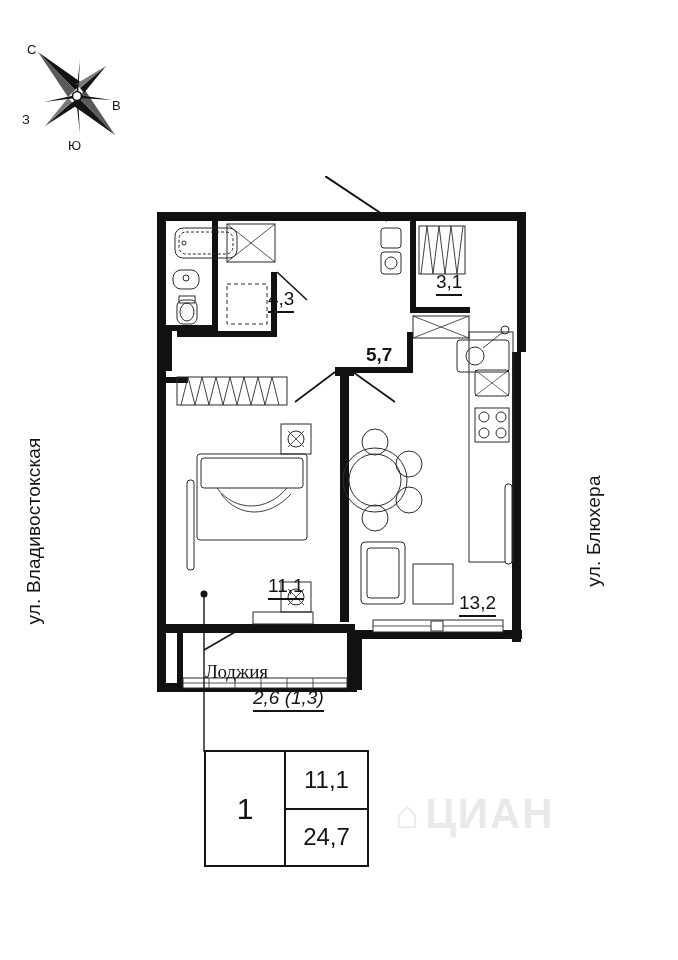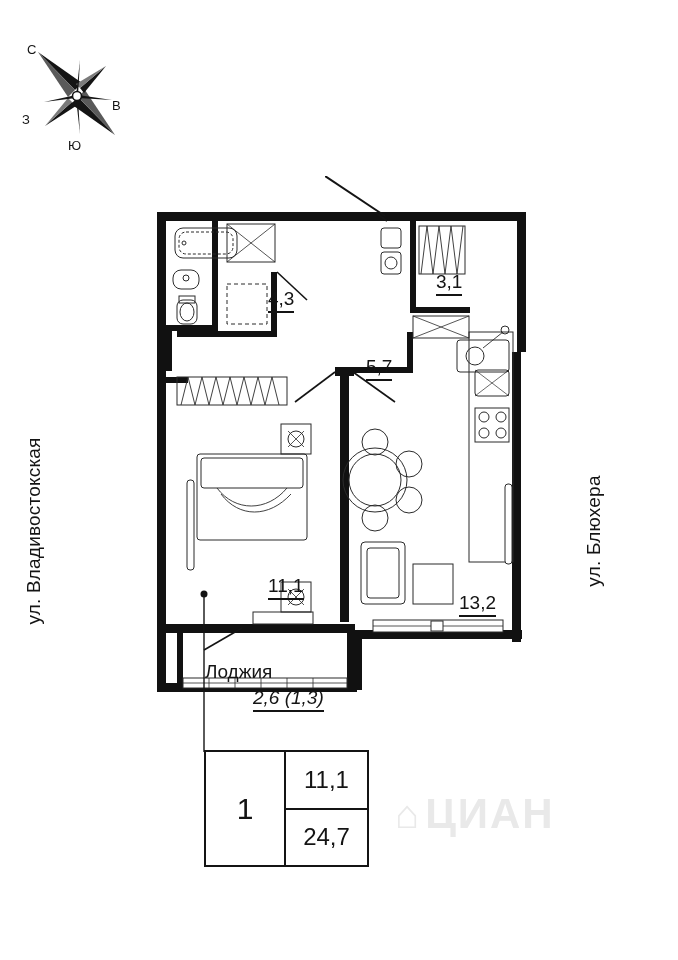--- a/index.html
+++ b/index.html
@@ -76,29 +76,30 @@
   }
   .area-underline::after {
     content: "";
     display: block;
     height: 1.6px;
     background: #141414;
     margin-top: 1px;
   }
   .a-43  { left: 240px; top: 288px; margin-left: 28px; }
   .a-31  { left: 436px; top: 271px; }
-  .a-57  { left: 366px; top: 356px; }
+  .a-57  { left: 366px; top: 344px; font-weight: bold; }
   .a-111 { left: 268px; top: 575px; }
   .a-132 { left: 451px; top: 592px; margin-left: 8px; }
   .loggia-label {
     position: absolute;
     left: 205px;
     top: 661px;
     font-size: 19px;
     white-space: nowrap;
+    font-family: Liberation Serif, serif;
   }
   .loggia-area {
     position: absolute;
     left: 253px;
     top: 687px;
     font-size: 19px;
     white-space: nowrap;
     font-style: italic;
   }
   

